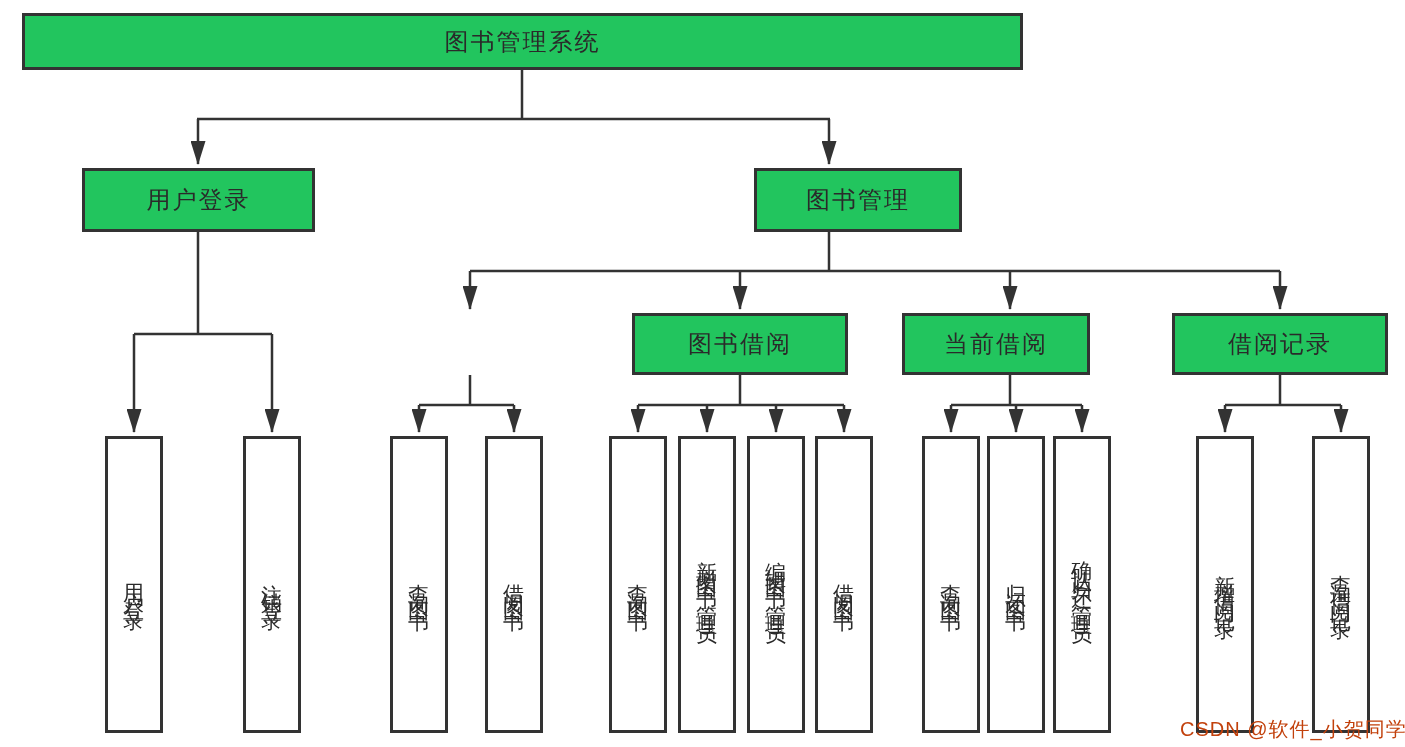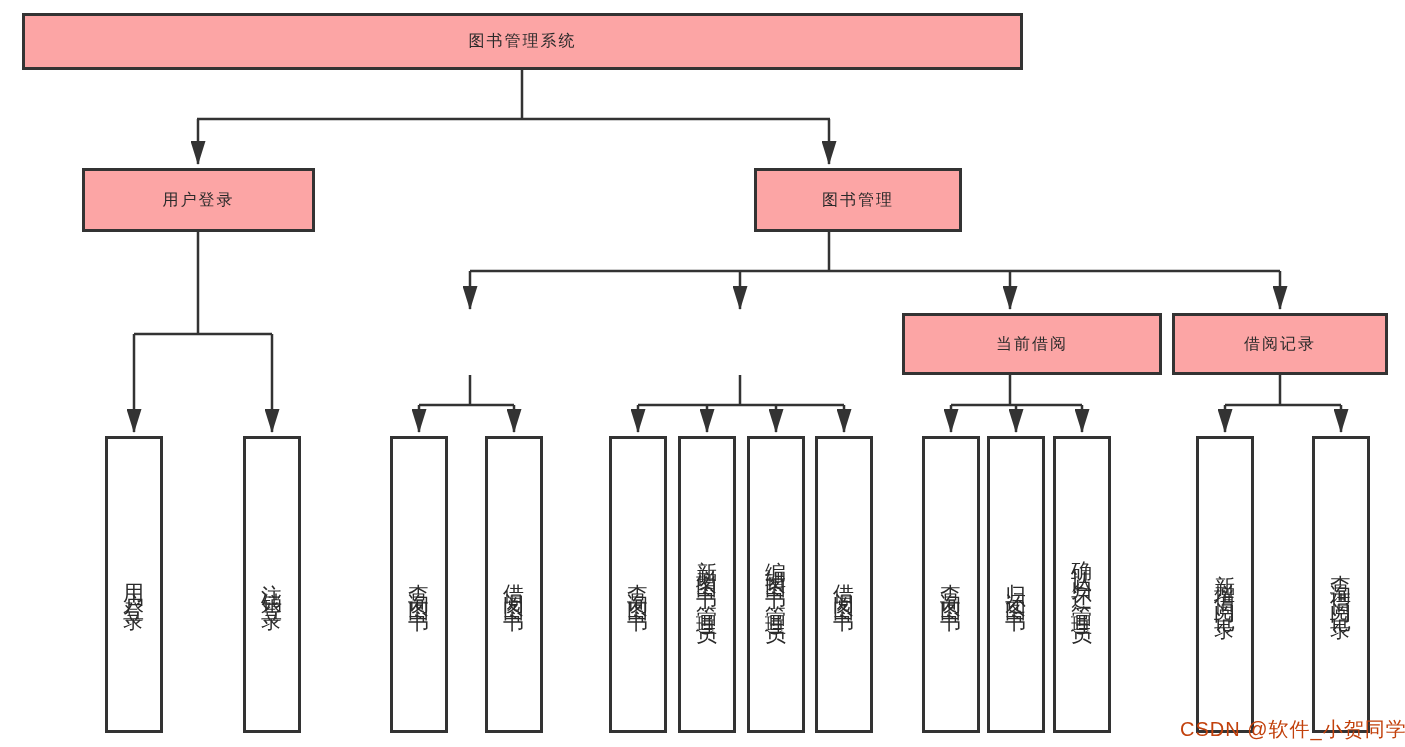--- a/index.html
+++ b/index.html
@@ -14,26 +14,26 @@
     color: #2a2a2a;
   }
   #connectors {
     position: absolute;
     left: 0; top: 0;
     width: 1405px; height: 747px;
     pointer-events: none;
   }
   .hnode {
     position: absolute;
-    background: #fca5a5;
+    background: #22c55e;
     border: 3px solid #333333;
     display: flex;
     align-items: center;
     justify-content: center;
-    font-size: 16px;
+    font-size: 24px;
     letter-spacing: 2px;
     z-index: 2;
   }
   .vnode {
     position: absolute;
     top: 436px;
     width: 58px;
     height: 297px;
     background: #ffffff;
     border: 3px solid #333333;
@@ -49,21 +49,21 @@
     line-height: 1;
     letter-spacing: 9px;
     white-space: pre;
   }
   
   #node-root   { left: 22px;  top: 13px;  width: 1001px; height: 57px; }
   #node-login  { left: 82px;  top: 168px; width: 233px;  height: 64px; }
   #node-mgmt   { left: 754px; top: 168px; width: 208px;  height: 64px; }
   #node-newbk  { left: 362px; top: 313px; width: 215px;  height: 62px; }
   #node-borrow { left: 632px; top: 313px; width: 216px;  height: 62px; }
-  #node-current{ left: 902px; top: 313px; width: 260px;  height: 62px; }
+  #node-current{ left: 902px; top: 313px; width: 188px;  height: 62px; }
   #node-record { left: 1172px;top: 313px; width: 216px;  height: 62px; }
   
   #leaf-0  { left: 105px; }
   #leaf-1  { left: 243px; }
   #leaf-2  { left: 390px; }
   #leaf-3  { left: 485px; }
   #leaf-4  { left: 609px; }
   #leaf-5  { left: 678px; }
   #leaf-6  { left: 747px; }
   #leaf-7  { left: 815px; }
@@ -131,20 +131,21 @@
       <path d="M1225,405 V432" marker-end="url(#arrow)"></path>
       <path d="M1341,405 V432" marker-end="url(#arrow)"></path>
     </g>
   </svg>
 
   <div id="node-root" class="hnode">图书管理系统</div>
 
   <div id="node-login" class="hnode">用户登录</div>
   <div id="node-mgmt" class="hnode">图书管理</div>
 
+  <div id="node-borrow" class="hnode">图书借阅</div>
   <div id="node-current" class="hnode">当前借阅</div>
   <div id="node-record" class="hnode">借阅记录</div>
 
   <div id="leaf-0" class="vnode">
     <span>用户登录</span>
   </div>
   <div id="leaf-1" class="vnode">
     <span>注销登录</span>
   </div>
   <div id="leaf-2" class="vnode">

